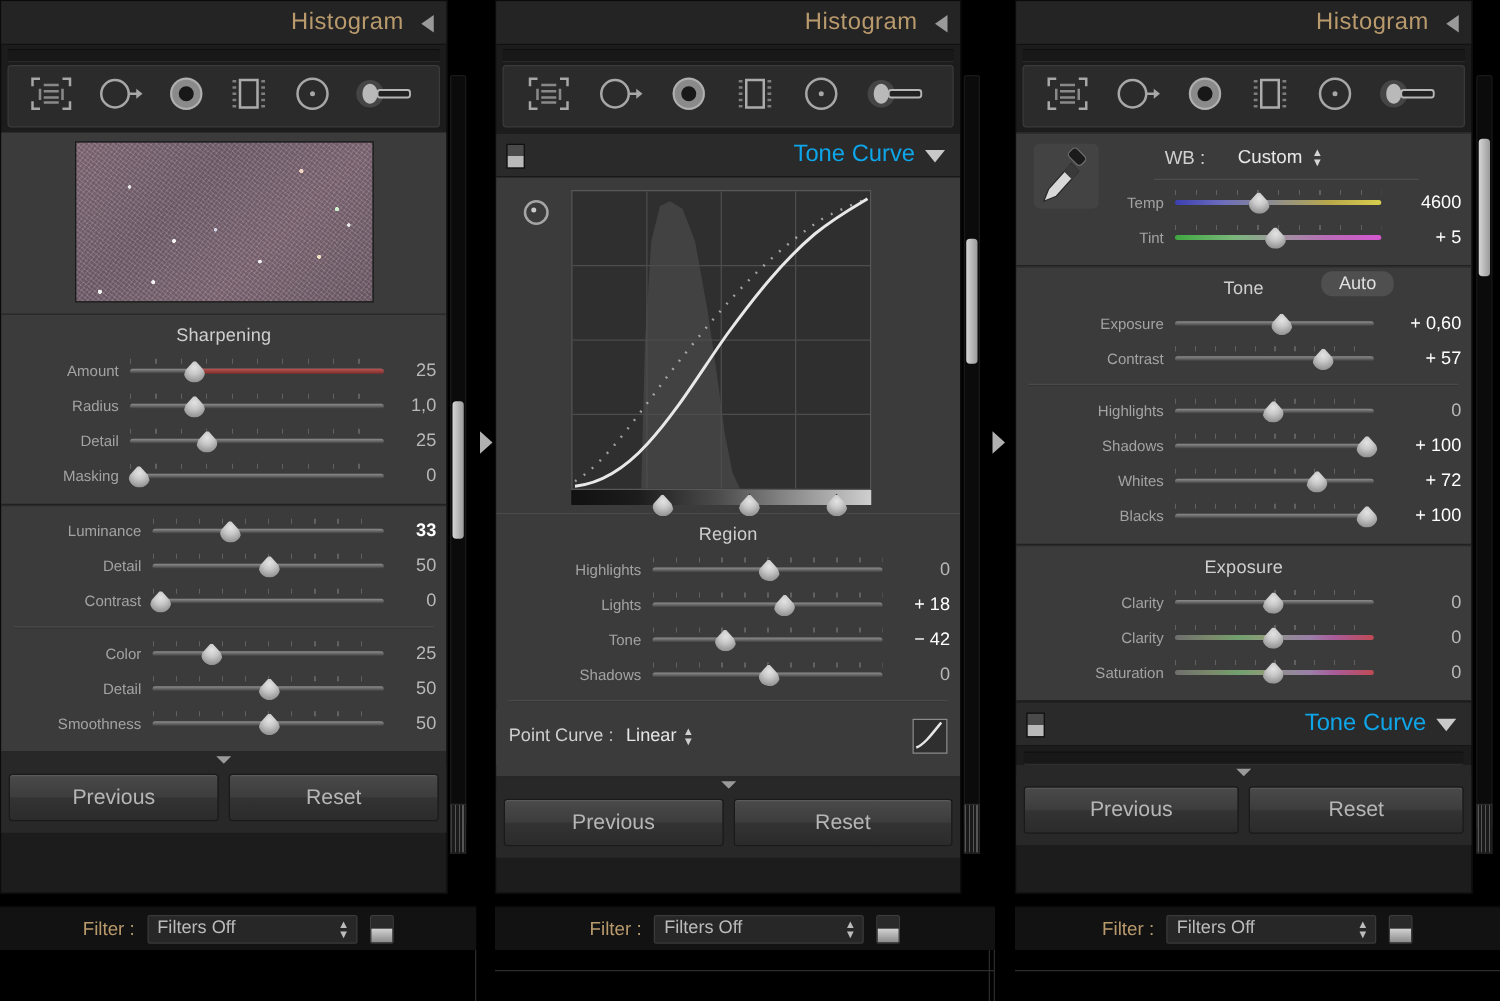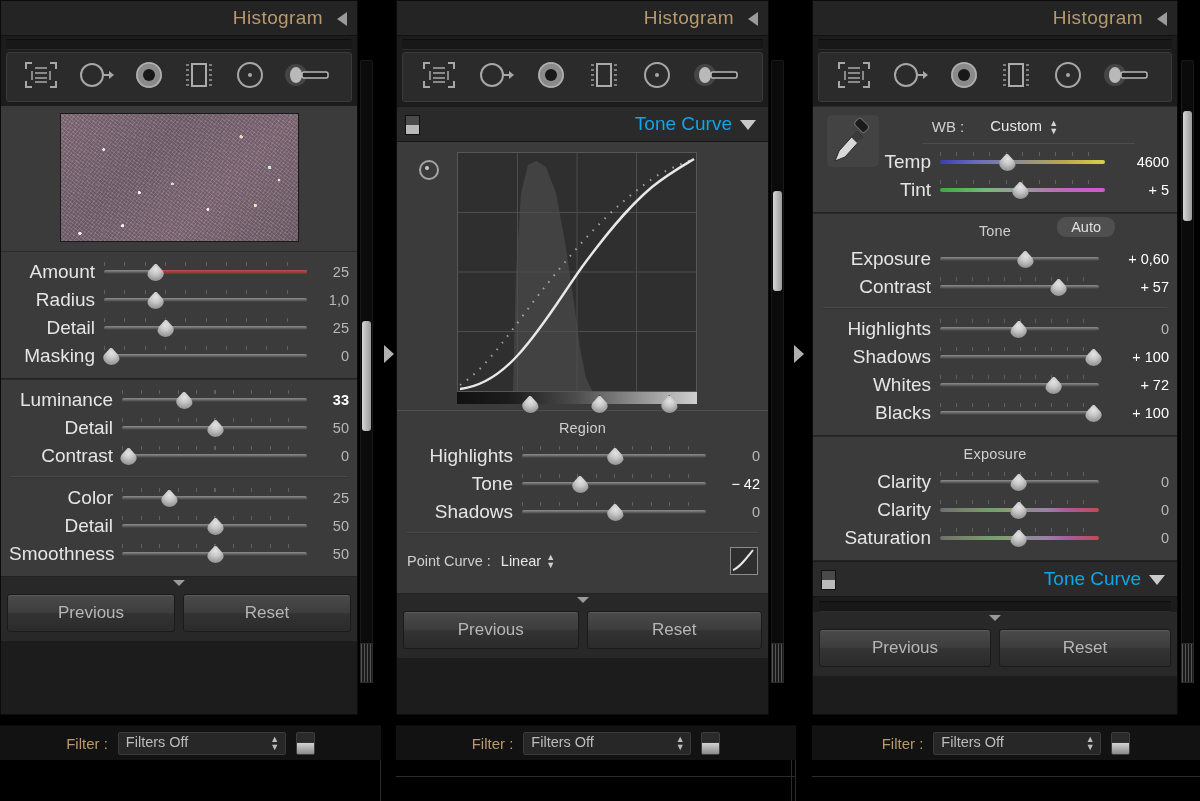--- a/index.html
+++ b/index.html
@@ -24,21 +24,21 @@
   .toolstrip .ti{opacity:.85;}
 
   
   .sect{background:#3b3b3b;border-top:1px solid #2a2a2a;border-bottom:1px solid #222;padding:6px 0 8px 0;}
   .sect-title{text-align:center;color:#cfcfcf;font-size:14.5px;padding:3px 0 6px 0;letter-spacing:.2px;}
 
   .divline{height:1px;background:#4b4b4b;border-bottom:1px solid #323232;margin:6px 10px;}
 
   
   .row{display:flex;align-items:center;height:28px;padding:0 8px;}
-  .row .lab{flex:0 0 auto;text-align:right;color:#e5e5e5;font-size:19px;padding-right:9px;}
+  .row .lab{flex:0 0 auto;text-align:right;color:#a3a3a3;font-size:12px;padding-right:9px;}
   .row .trackwrap{position:relative;flex:1 1 auto;height:22px;}
   .row .val{flex:0 0 auto;text-align:right;color:#b8b8b8;font-size:14.5px;padding-left:8px;}
   .row .val.hi{color:#ffffff;font-weight:bold;}
   .row .val.bold{color:#ffffff;}
 
   .ticks{position:absolute;left:0;right:0;top:1px;height:4px;
     background-image:repeating-linear-gradient(to right,#6e6e6e 0 1px,transparent 1px 10%);
     background-size:100% 100%;opacity:.75;}
   .track{position:absolute;left:0;right:0;top:9px;height:4px;border-radius:2px;
     background:linear-gradient(to bottom,#8e8e8e 0%,#6a6a6a 45%,#3a3a3a 100%);}
@@ -190,20 +190,21 @@
             <path d="M7 15c0-5 3-8 6-8s6 3 6 8-3 8-6 8-6-3-6-8z" fill="#d2d2d2"></path>
             <rect x="19" y="12" width="26" height="6" rx="2" fill="#202020" stroke="#cfcfcf" stroke-width="1.5"></rect>
             </svg></span>
       </div>
 
       <div style="background:#3b3b3b;padding:7px 0 9px 0;">
         <div class="preview"></div>
       </div>
 
       <div class="sect">
+        <div class="sect-title">Sharpening</div>
 
         <div class="row">
           <div class="lab" style="width:86px">Amount</div>
           <div class="trackwrap">
             <div class="ticks"></div>
             <div class="track"></div>
             <div class="redseg" style="left:25%;right:0"></div>
             <div class="knob" style="left:25%"></div>
           </div>
           <div class="val" style="width:34px">25</div>
@@ -432,20 +433,29 @@
         <div class="row">
           <div class="lab" style="width:108px">Highlights</div>
           <div class="trackwrap">
             <div class="ticks"></div>
             <div class="track"></div>
             <div class="knob" style="left:50%"></div>
           </div>
           <div class="val" style="width:46px">0</div>
         </div>
         <div class="row">
+          <div class="lab" style="width:108px">Lights</div>
+          <div class="trackwrap">
+            <div class="ticks"></div>
+            <div class="track"></div>
+            <div class="knob" style="left:57%"></div>
+          </div>
+          <div class="val bold" style="width:46px">+ 18</div>
+        </div>
+        <div class="row">
           <div class="lab" style="width:108px">Tone</div>
           <div class="trackwrap">
             <div class="ticks"></div>
             <div class="track"></div>
             <div class="knob" style="left:31%"></div>
           </div>
           <div class="val bold" style="width:46px">− 42</div>
         </div>
         <div class="row">
           <div class="lab" style="width:108px">Shadows</div>

